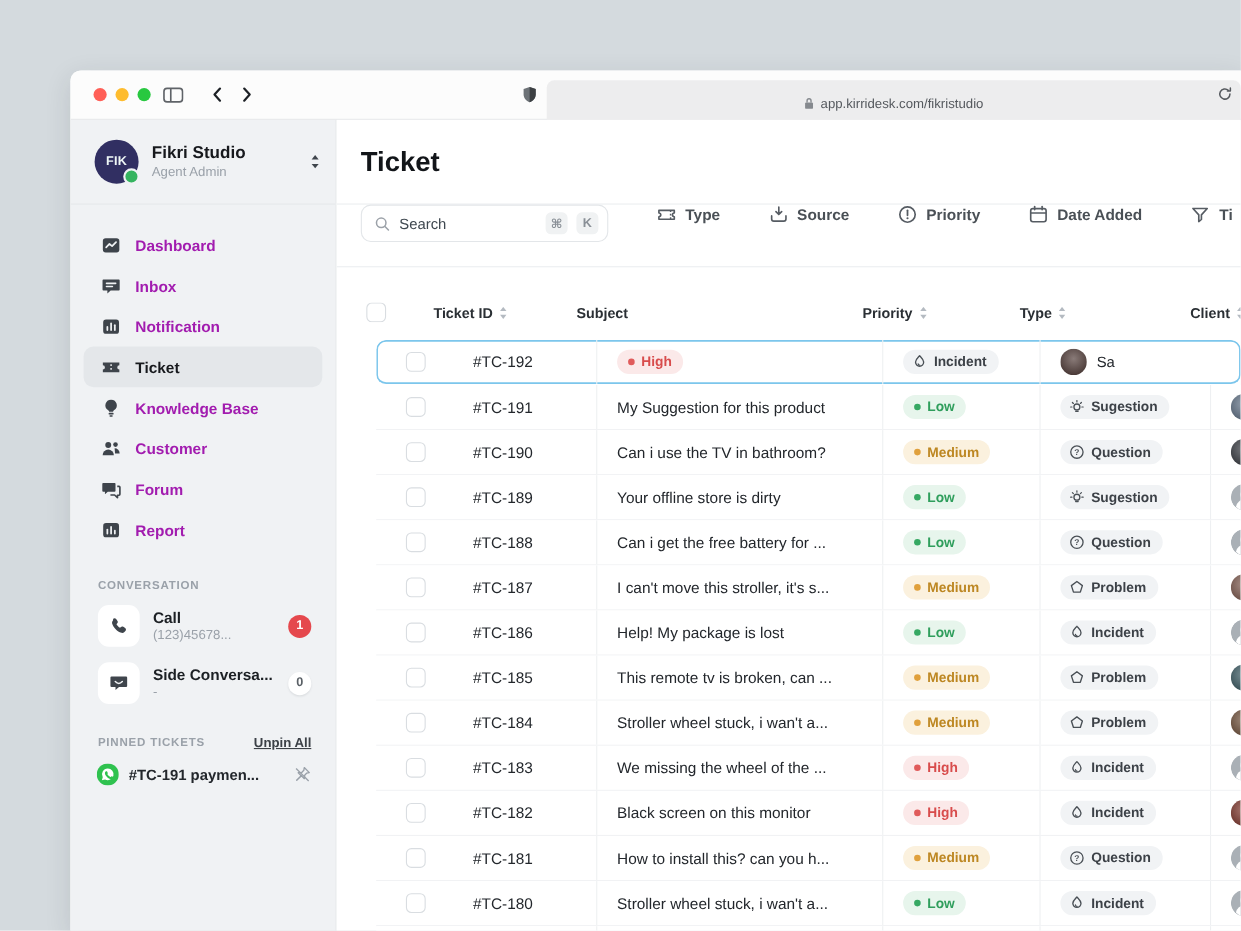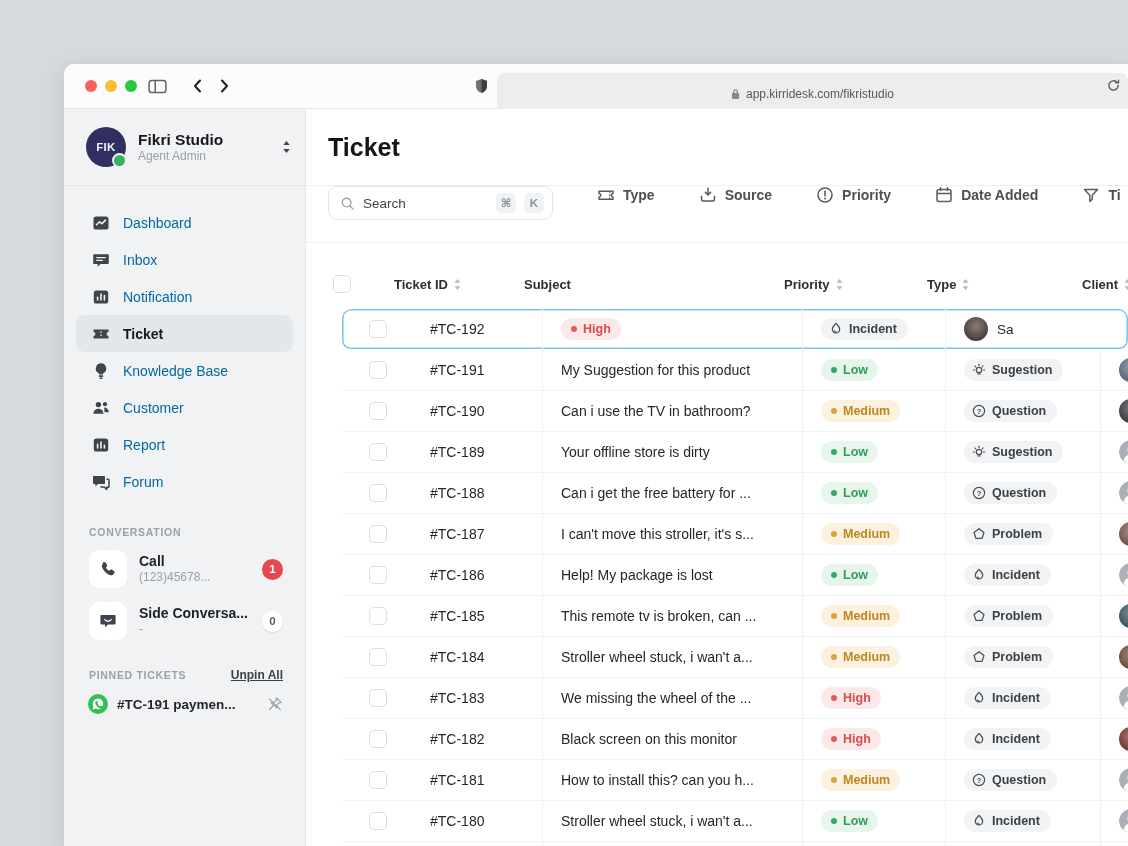--- a/index.html
+++ b/index.html
@@ -35,21 +35,21 @@
   
   .ws{height:77px;border-bottom:1px solid #e5e8ea;display:flex;align-items:center;padding:0 14px 0 22px;gap:12px;box-sizing:border-box;}
   .ws-avatar{position:relative;width:40px;height:40px;border-radius:50%;background:#312f62;display:flex;align-items:center;justify-content:center;
     color:#eef6f6;font-weight:700;font-size:11.5px;letter-spacing:.3px;flex:none;}
   .ws-dot{position:absolute;right:-1px;bottom:-1px;width:11px;height:11px;border-radius:50%;background:#35b45f;border:2px solid #f0f2f4;}
   .ws-meta{flex:1;min-width:0;}
   .ws-name{font-size:15.5px;font-weight:700;color:#17191d;line-height:1.25;}
   .ws-role{font-size:12px;color:#9aa1a9;line-height:1.3;}
   .nav{padding:18px 12px 0 12px;}
   .nav-item{display:flex;align-items:center;gap:13px;height:37px;padding:0 10px 0 16px;border-radius:9px;
-    font-size:14px;font-weight:400;color:#0369a1;cursor:default;}
+    font-size:14px;font-weight:700;color:#a21caf;cursor:default;}
   .nav-item .nico{width:18px;height:18px;color:#3e444b;display:flex;flex:none;}
   .nav-item .nico svg{width:100%;height:100%;}
   .nav-item.active{background:#e4e7ea;font-weight:700;color:#17191d;}
   .sec-label{font-size:10.5px;font-weight:700;letter-spacing:.7px;color:#9aa1a9;padding:0 0 0 25px;}
   .conv{margin-top:26px;}
   .conv-items{padding:12px 22px 0 25px;display:flex;flex-direction:column;gap:14px;}
   .conv-item{display:flex;align-items:center;gap:12px;}
   .conv-ico{width:38px;height:38px;border-radius:10px;background:#fff;display:flex;align-items:center;justify-content:center;flex:none;}
   .conv-ico svg{width:18px;height:18px;}
   .conv-meta{flex:1;min-width:0;}
@@ -234,38 +234,38 @@
                 <path d="M1.3 14.8a5.1 5.1 0 0 1 10.2 0z" fill="currentColor"></path>
                 <circle cx="13" cy="5.2" r="2.1" fill="currentColor"></circle>
                 <path d="M12.2 8.6a4.6 4.6 0 0 1 4.6 4.6h-4.2z" fill="currentColor"></path>
               </svg>
             </span>
     <span>Customer</span>
   </div>
           <div class="nav-item">
     <span class="nico">
               <svg viewBox="0 0 18 18">
+                <path d="M1.8 3h10.4a.8.8 0 0 1 .8.8v6.4a.8.8 0 0 1-.8.8H6l-2.6 2.4V11H1.8a.8.8 0 0 1-.8-.8V3.8a.8.8 0 0 1 .8-.8z" fill="currentColor"></path>
+                <path d="M14.6 6.2h1.6a.8.8 0 0 1 .8.8v6.4a.8.8 0 0 1-.8.8h-1.4v2.3L12.2 14H8.4" fill="none" stroke="currentColor" stroke-width="1.5" stroke-linejoin="round"></path>
+              </svg>
+            </span>
+    <span>Forum</span>
+  </div>
+          <div class="nav-item">
+    <span class="nico">
+              <svg viewBox="0 0 18 18">
                 <rect x="1.8" y="2.5" width="14.4" height="13" rx="2.6" fill="currentColor"></rect>
                 <g stroke="#f0f2f4" stroke-width="1.6" stroke-linecap="round">
                   <line x1="5.6" y1="12" x2="5.6" y2="8.4"></line>
                   <line x1="9" y1="12" x2="9" y2="6"></line>
                   <line x1="12.4" y1="12" x2="12.4" y2="9.4"></line>
                 </g>
               </svg>
             </span>
     <span>Report</span>
-  </div>
-          <div class="nav-item">
-    <span class="nico">
-              <svg viewBox="0 0 18 18">
-                <path d="M1.8 3h10.4a.8.8 0 0 1 .8.8v6.4a.8.8 0 0 1-.8.8H6l-2.6 2.4V11H1.8a.8.8 0 0 1-.8-.8V3.8a.8.8 0 0 1 .8-.8z" fill="currentColor"></path>
-                <path d="M14.6 6.2h1.6a.8.8 0 0 1 .8.8v6.4a.8.8 0 0 1-.8.8h-1.4v2.3L12.2 14H8.4" fill="none" stroke="currentColor" stroke-width="1.5" stroke-linejoin="round"></path>
-              </svg>
-            </span>
-    <span>Forum</span>
   </div>
         </nav>
 
       <div class="conv">
         <div class="sec-label">CONVERSATION</div>
         <div class="conv-items" id="conv-box">
             <div class="conv-item">
     <span class="conv-ico">
                 <svg viewBox="0 0 18 18">
                   <path d="M3.9 2.6c.8-.8 2-.7 2.7.2l1.2 1.7c.5.7.4 1.6-.2 2.2l-.7.7c.7 1.4 1.9 2.6 3.3 3.3l.7-.7c.6-.6 1.5-.7 2.2-.2l1.7 1.2c.9.7 1 1.9.2 2.7l-.9.9c-.7.7-1.8 1-2.8.7-3.8-1.3-7-4.5-8.3-8.3-.3-1-.1-2.1.7-2.8z" fill="#3f454c"></path>

